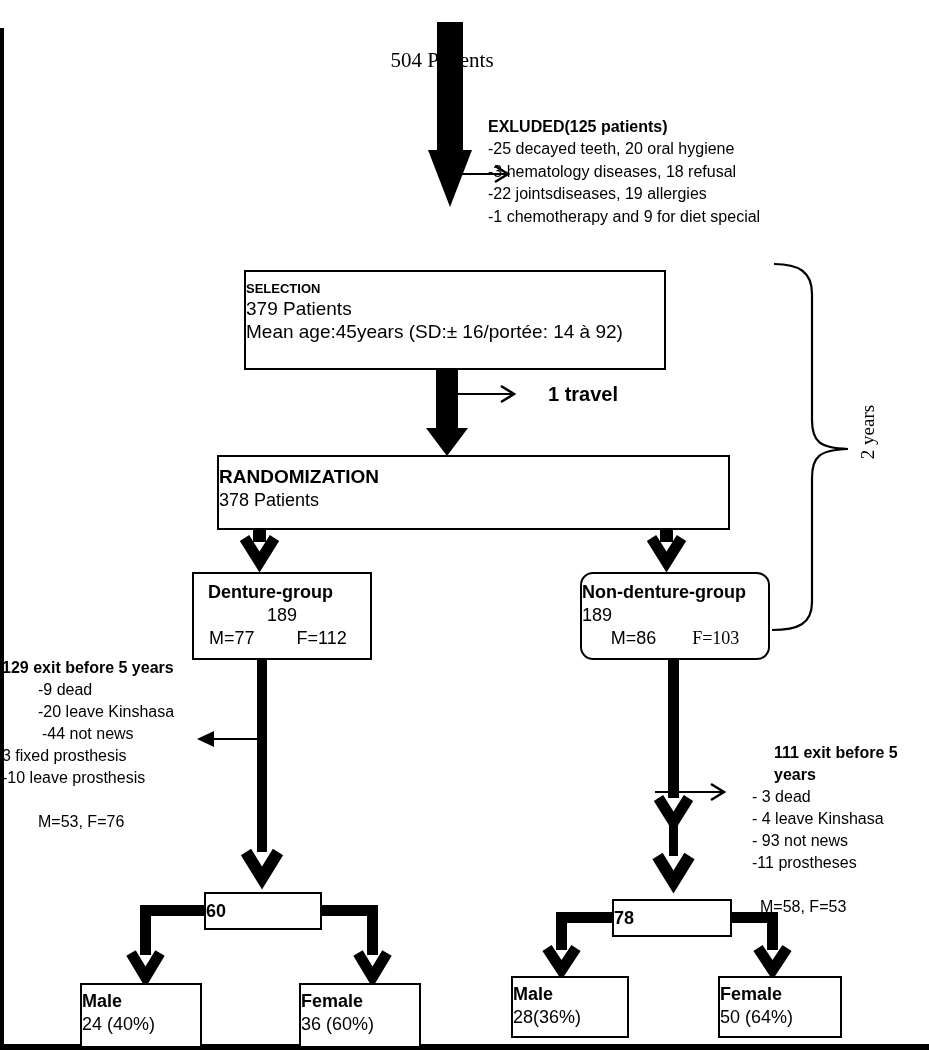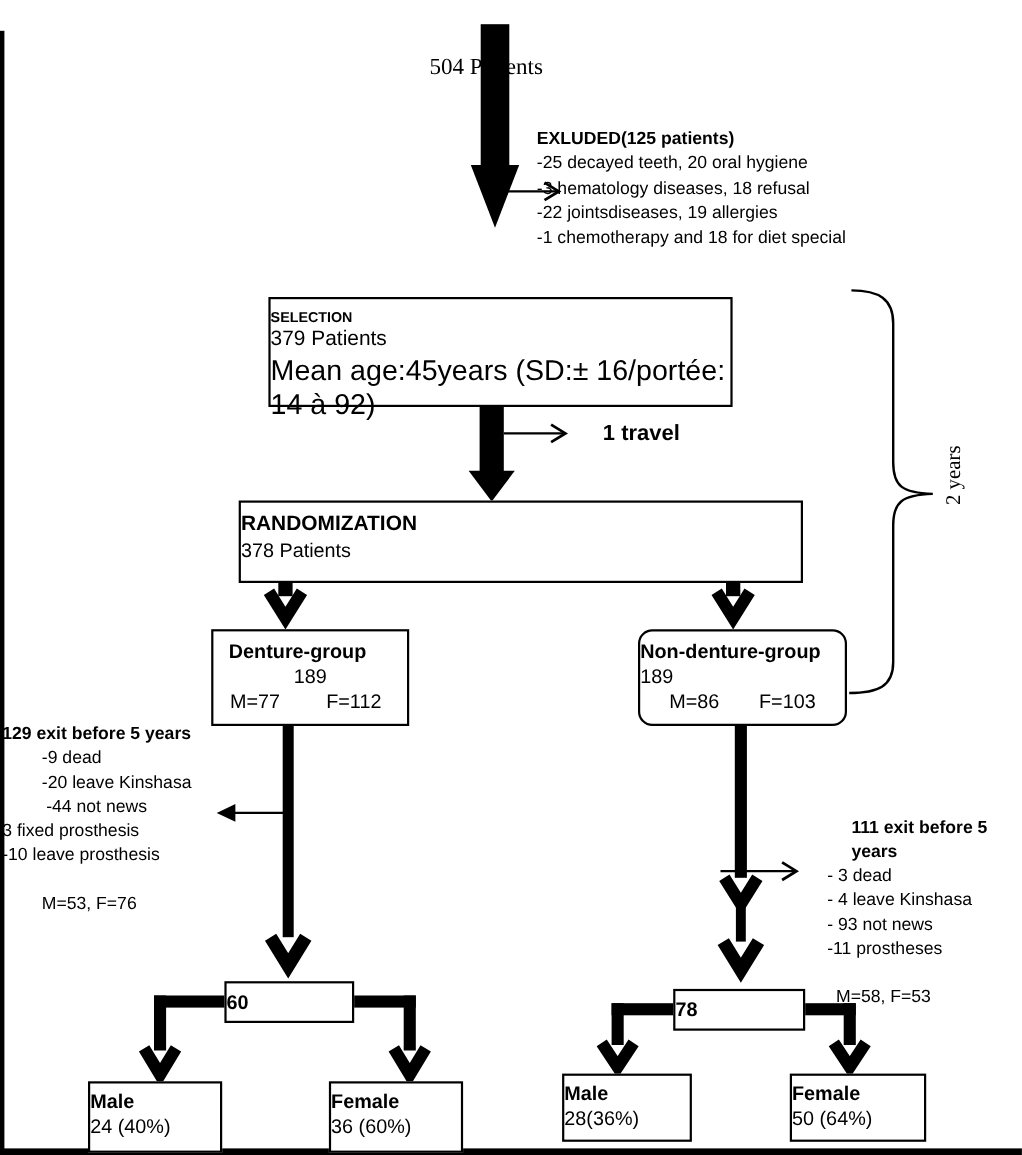--- a/index.html
+++ b/index.html
@@ -11,39 +11,39 @@
   .bold{font-weight:bold;}
   svg.overlay{position:absolute;left:0;top:0;width:929px;height:1050px;}
   
   #page-title{left:372px;top:0px;width:140px;text-align:center;font-size:21px;margin-top:48px;}
   
   #excluded-block{left:488px;top:116px;width:360px;font-size:16px;line-height:22.4px;}
   
   #selection-box{left:244px;top:270px;width:422px;height:100px;}
   #selection-box .small-head{font-size:13px;font-weight:bold;margin-top:9px;}
   #selection-box .l2{font-size:19px;margin-top:2px;}
-  #selection-box .l3{font-size:26px;margin-top:1px;}
+  #selection-box .l3{font-size:19px;margin-top:1px;}
   
   #travel-label{left:548px;top:383px;font-size:20px;font-weight:bold;}
   
   #randomization-box{left:217px;top:455px;width:513px;height:75px;}
   #randomization-box .h{font-size:19px;font-weight:bold;margin-top:9px;}
   #randomization-box .p{font-size:18px;margin-top:2px;}
   
   .group-box{font-size:18px;}
   #denture-box{left:192px;top:572px;width:180px;height:88px;text-align:left;}
   #denture-box .gh{font-weight:bold;padding:8px 0 0 14px;}
   #denture-box .gc{text-align:center;margin-top:2px;}
   #denture-box .gr{display:flex;padding-left:15px;margin-top:2px;}
   #denture-box .gr span+span{margin-left:42px;}
   #nondenture-box{left:580px;top:572px;width:190px;height:88px;border-radius:13px;}
   #nondenture-box .gh{font-weight:bold;padding-top:8px;}
   #nondenture-box .gc{margin-top:2px;}
   #nondenture-box .gr{display:flex;justify-content:center;margin-top:2px;}
-  #nondenture-box .gr span+span{margin-left:36px;}
+  #nondenture-box .gr span+span{margin-left:36px;font-family:Liberation Serif, serif;}
   
   .exit-block{font-size:16px;line-height:22px;}
   #denture-exit{left:2px;top:657px;width:260px;}
   #denture-exit .eh{font-weight:bold;}
   #nondenture-exit{left:752px;top:742px;width:180px;}
   #nondenture-exit .eh{font-weight:bold;padding-left:22px;}
   .ind36{padding-left:36px;} .ind40{padding-left:40px;} .ind0{padding-left:0;}
   .summary{margin-top:22px;}
   #denture-exit .summary{padding-left:36px;}
   #nondenture-exit .summary{padding-left:8px;}
@@ -156,21 +156,21 @@
     </g>
   </svg>
 
   <div id="page-title" class="abs serif">504 Patients</div>
 
   <div id="excluded-block" class="abs">
     <div class="bold">EXLUDED(125 patients)</div>
     <div>-25 decayed teeth, 20 oral hygiene</div>
     <div>-3 hematology diseases, 18 refusal</div>
     <div>-22 jointsdiseases, 19 allergies</div>
-    <div>-1 chemotherapy and 18 for diet special</div>
+    <div>-1 chemotherapy and 9 for diet special</div>
   </div>
 
   <div id="selection-box" class="box">
     <div class="small-head">SELECTION</div>
     <div class="l2">379 Patients</div>
     <div class="l3">Mean age:45years (SD:± 16/portée: 14 à 92)</div>
   </div>
 
   <div id="travel-label" class="abs">1 travel</div>
 

